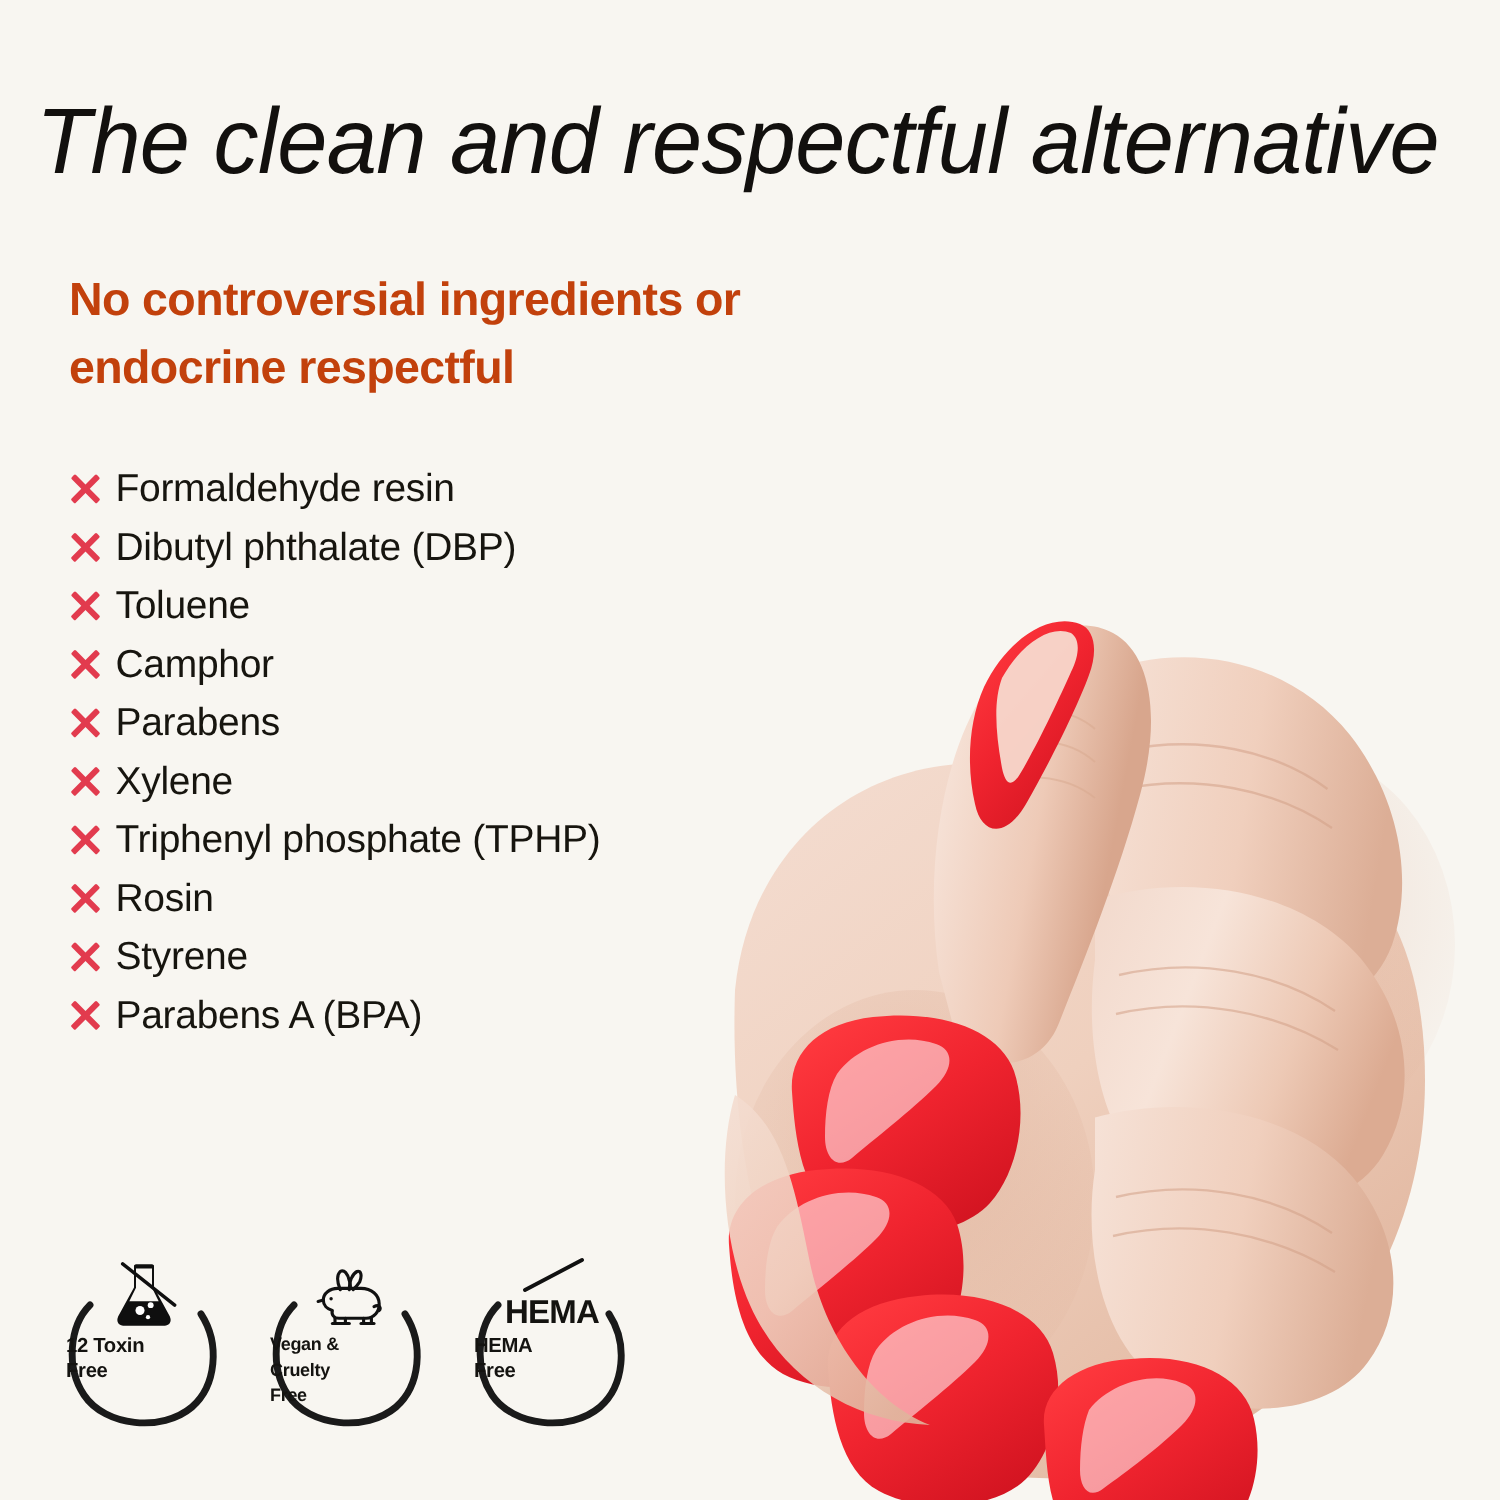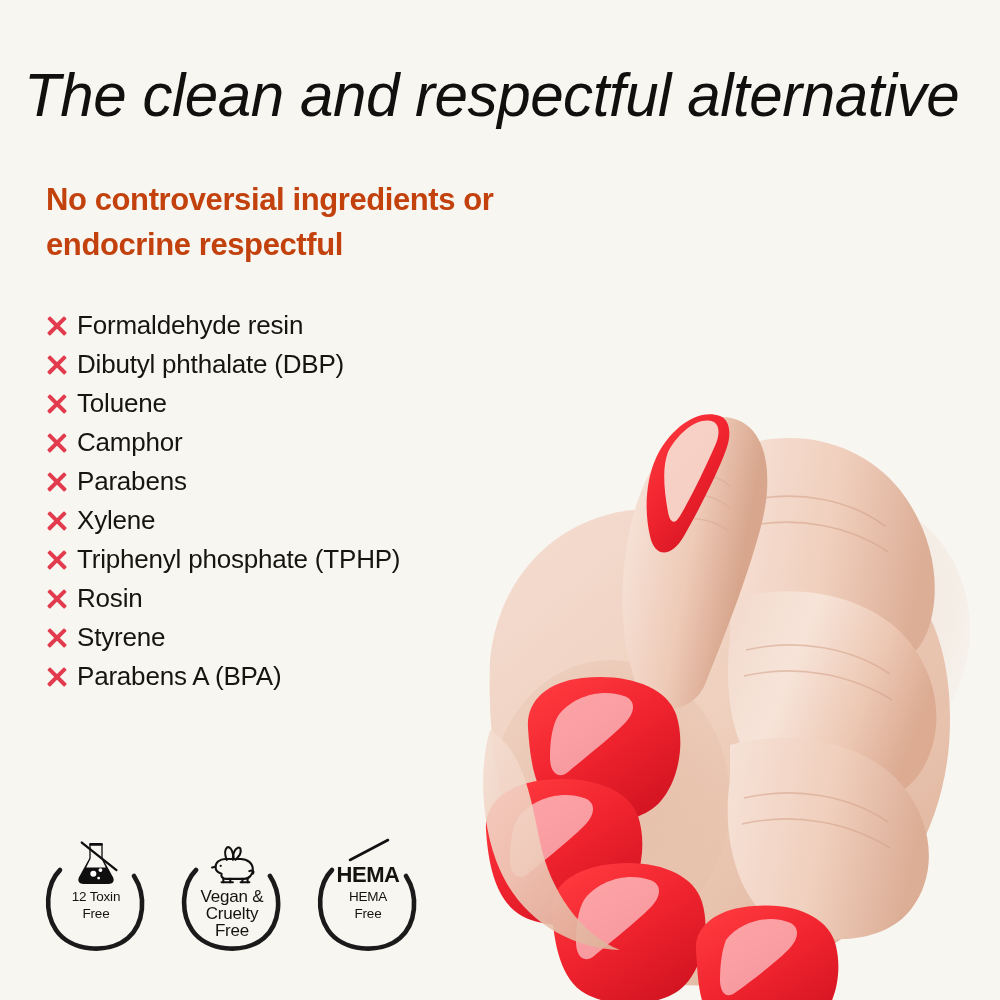--- a/index.html
+++ b/index.html
@@ -58,25 +58,25 @@
     display:flex;gap:28px;align-items:flex-start;
   }
   .badge{position:relative;width:108px;height:118px;}
   .badge .ring{position:absolute;left:0;top:22px;width:104px;height:96px;}
   .badge .icon{
     position:absolute;left:0;top:0;width:104px;height:50px;
     display:flex;align-items:flex-end;justify-content:center;
   }
   .badge .caption{
     position:absolute;left:0;top:52px;width:104px;
-    text-align:center;font-weight:normal;
+    font-weight:bold;
     font-size:13.5px;line-height:17px;color:#141310;
     letter-spacing:-0.2px;
   }
-  .badge.wide .caption{font-size:17px;}
+  .badge.wide .caption{font-size:12px;}
   .hema-word{
     position:relative;font-weight:bold;font-size:22px;
     letter-spacing:-0.5px;color:#141310;line-height:1;
   }
 
   
   .photo{
     position:absolute;left:430px;top:330px;width:580px;height:680px;
   }
 </style>

